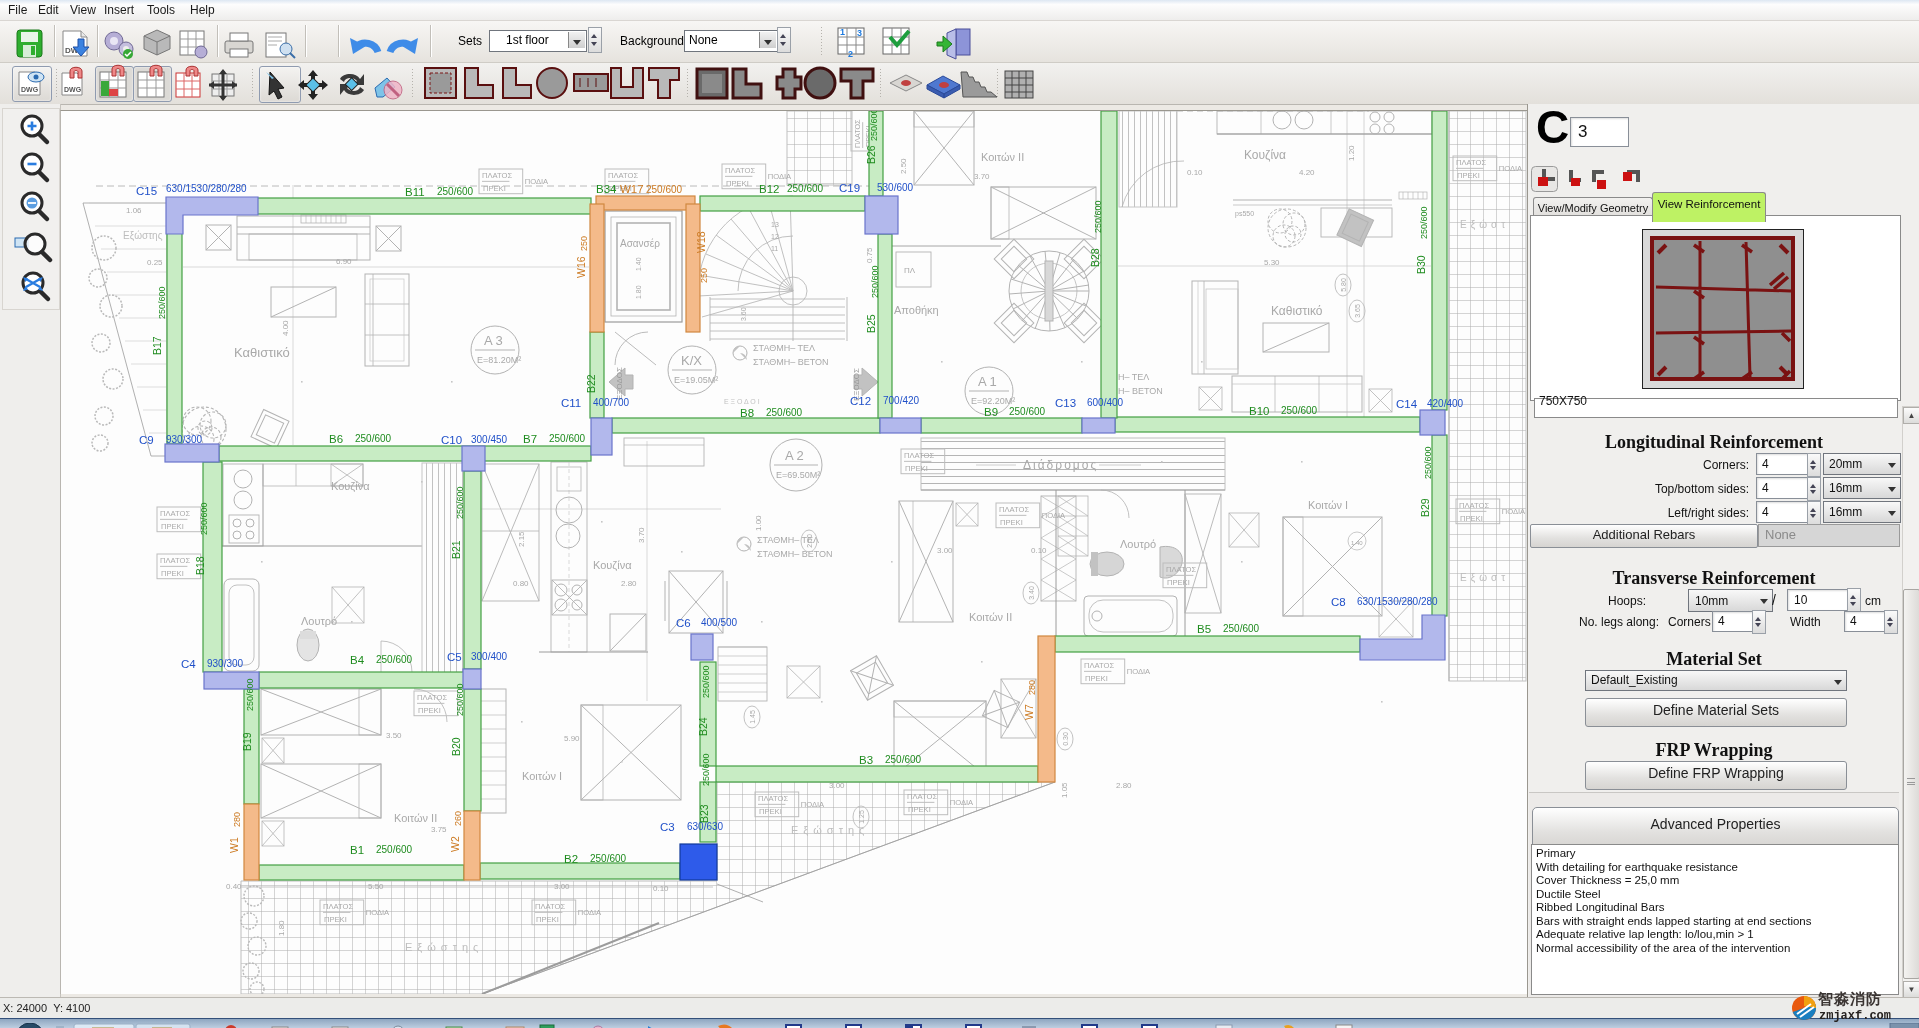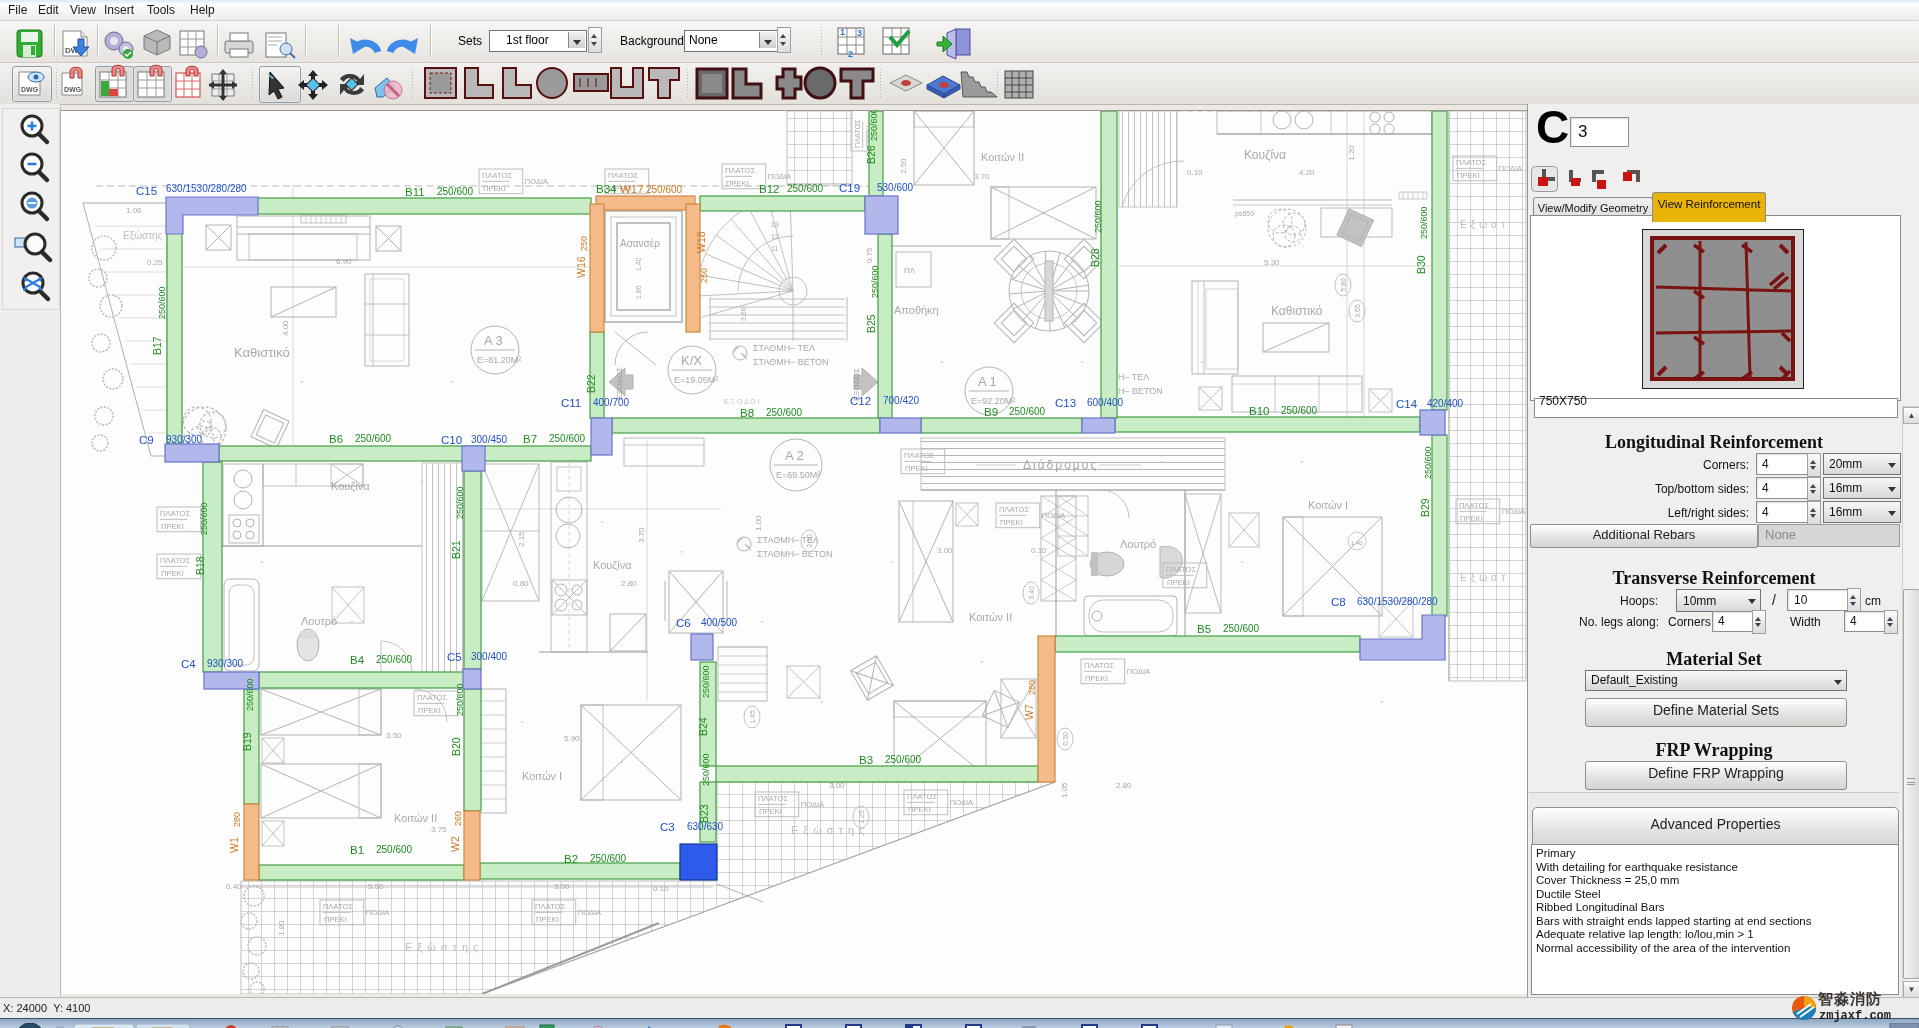--- a/index.html
+++ b/index.html
@@ -1388,21 +1388,21 @@
 
 <path d="M73 6h-10v10" stroke="#555" stroke-width="4" fill="none"></path>
         <rect x="66" y="14" width="9" height="9" fill="#cc1111"></rect>
 
 <path d="M107 16V6h-11" stroke="#555" stroke-width="4" fill="none"></path>
         <rect x="92" y="6" width="9" height="9" fill="#cc1111"></rect>
 </svg>
 
 <div class="abs" style="left:5px;top:93px;width:118px;height:19px;background:linear-gradient(#f2f1ef,#dddbd8);border:1px solid #8a8a8a;border-bottom:none;border-radius:3px 3px 0 0;font-size:11px;text-align:center;padding-top:4px">View/Modify Geometry</div>
 
-<div class="abs" style="left:124px;top:88px;width:112px;height:24px;background:#eab308;border:1px solid #8a8a8a;border-bottom:none;border-radius:3px 3px 0 0;font-size:11.5px;text-align:center;padding-top:5px;z-index:2">View Reinforcement</div>
+<div class="abs" style="left:124px;top:88px;width:112px;height:24px;background:#bef264;border:1px solid #8a8a8a;border-bottom:none;border-radius:3px 3px 0 0;font-size:11.5px;text-align:center;padding-top:5px;z-index:2">View Reinforcement</div>
 
 <div class="abs" style="left:2px;top:111px;width:369px;height:184px;background:#fff;border:1px solid #8a8a8a;"></div>
 
 <svg class="abs" style="left:114px;top:125px;z-index:3" width="162" height="160" viewBox="0 0 162 160">
 <rect x="0.5" y="0.5" width="161" height="159" fill="#d9d9d9" stroke="#222"></rect>
 <rect x="10" y="9" width="141" height="141" fill="#8f8f8f" stroke="#7a1212" stroke-width="4"></rect>
 <path d="M58 12v136M104 13l4 135M14 58l135 4M14 104l135-2" stroke="#7a1212" stroke-width="3"></path>
 <path d="M16 24l8-8M16 146l8-8M146 24l-8-8M146 146l-8-8" stroke="#7a1212" stroke-width="4"></path>
 <path d="M52 16l10 7M100 16l10 7M52 62l10 7M128 56l14-12M132 60l14-12M52 108l10 7M140 104l8 8M100 150l10-7M52 150l10-7M140 150l8-8" stroke="#7a1212" stroke-width="3.5"></path>
 </svg>
@@ -1444,22 +1444,22 @@
       </div>
 
 <div class="pbtn" style="left:2px;top:420px;width:226px;height:20px;border-radius:2px;font-size:13px;padding-top:2px">Additional Rebars</div>
 
 <div class="abs" style="left:230px;top:420px;width:140px;height:21px;background:#d6d6d6;border:1px solid #9a9a9a;color:#8a8a8a;font-size:13px">
         <span style="position:absolute;left:6px;top:2px">None</span>
       </div>
 
 <div class="h1 abs" style="left:0;top:464px;width:372px">Transverse Reinforcement</div>
 
-<span class="lbl" style="left:80px;top:490px;width:62px;text-align:center">Hoops:</span>
-<div class="drop" style="left:148px;top:485px;width:83px;height:21px">
+<span class="lbl" style="left:80px;top:490px;width:62px;text-align:left">Hoops:</span>
+<div class="drop" style="left:160px;top:485px;width:83px;height:21px">
         <span style="position:absolute;left:6px;top:4px">10mm</span>
         <span class="ar"></span>
       </div>
 <span class="lbl" style="left:244px;top:488px;font-size:14px">/</span>
 <div class="tbox" style="left:259px;top:485px;width:59px;height:20px">
         <span style="position:absolute;left:6px;top:3px">10</span>
       </div>
 <div class="spin" style="left:319px;top:484px;height:23px"></div>
 <span class="lbl" style="left:337px;top:490px">cm</span>
 

